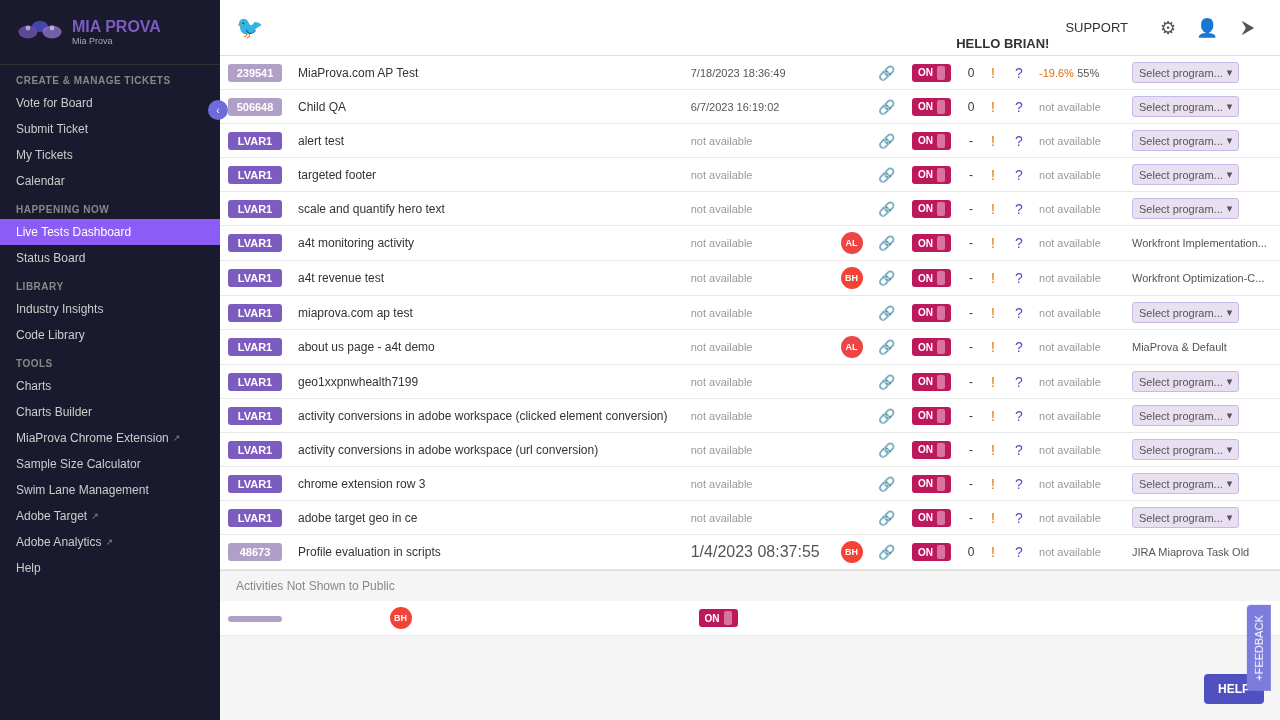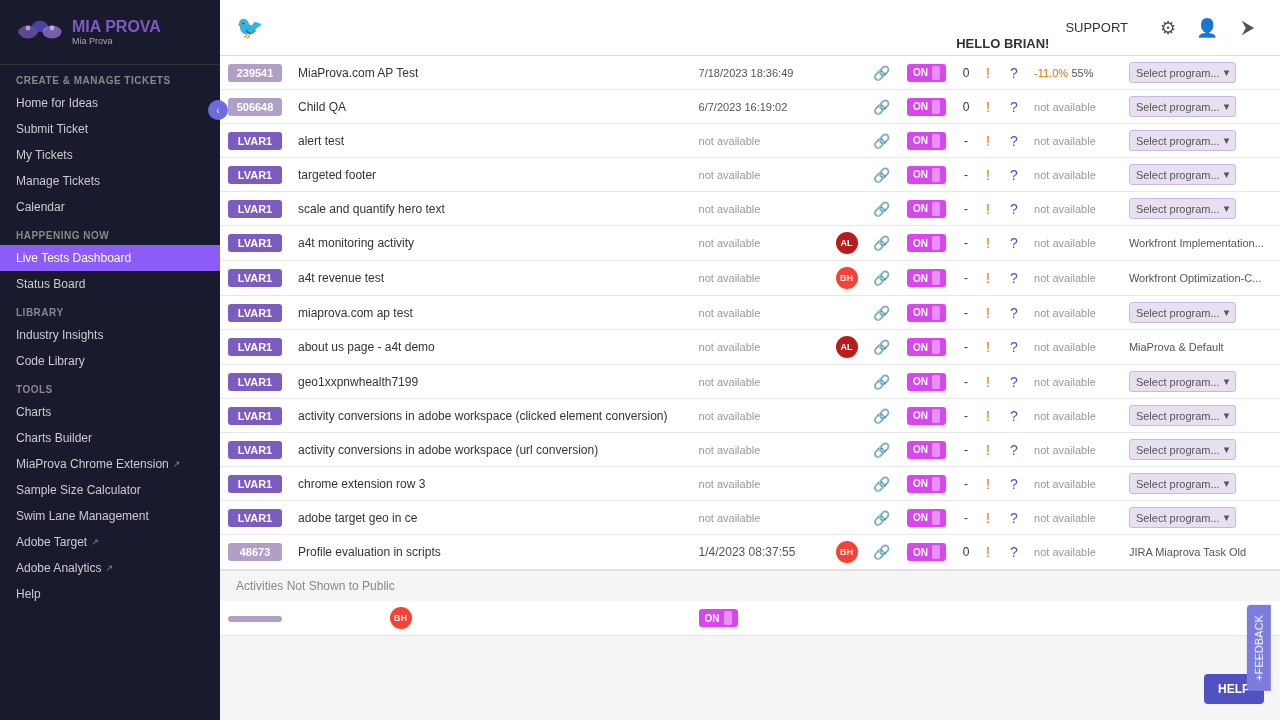--- a/index.html
+++ b/index.html
@@ -141,21 +141,21 @@
       min-width: 54px;
       text-align: center;
     }
     .badge-num {
       background: #b0a0c8;
     }
 
     .toggle-on {
       display: inline-flex;
       align-items: center;
-      background: #d946ef;
+      background: #be185d;
       color: #fff;
       font-size: 10px;
       font-weight: bold;
       border-radius: 3px;
       padding: 2px 6px;
       cursor: pointer;
     }
     .toggle-on .toggle-handle {
       width: 8px;
       height: 14px;
@@ -185,21 +185,21 @@
       width: 22px;
       height: 22px;
       border-radius: 50%;
       display: inline-flex;
       align-items: center;
       justify-content: center;
       font-size: 9px;
       font-weight: bold;
       color: #fff;
     }
-    .avatar-al { background: #b91c1c; }
+    .avatar-al { background: #ef4444; }
     .avatar-bh { background: #f44336; }
 
     .na-text { color: #999; font-size: 11px; }
     .num-cell { text-align: center; color: #555; }
 
     .not-shown-label {
       padding: 8px 16px;
       font-size: 12px;
       color: #888;
       background: #f5f5f5;
@@ -251,30 +251,27 @@
       <circle cx="45" cy="20" r="3" fill="#fff" opacity="0.5"></circle>
     </svg>
     <div>
       <span class="logo-text">MIA PROVA</span>
       <span class="logo-sub">Mia Prova</span>
     </div>
   </div>
 
   <div class="sidebar-section-label">CREATE &amp; MANAGE TICKETS</div>
   <div class="sidebar-item">
-      <span>Home for Ideas</span>
+      <span>Vote for Board</span>
     </div>
   <div class="sidebar-item">
       <span>Submit Ticket</span>
     </div>
   <div class="sidebar-item">
       <span>My Tickets</span>
-    </div>
-  <div class="sidebar-item">
-      <span>Manage Tickets</span>
     </div>
   <div class="sidebar-item">
       <span>Calendar</span>
     </div>
 
   <div class="sidebar-section-label">HAPPENING NOW</div>
   <div class="sidebar-item active">
       <span>Live Tests Dashboard</span>
     </div>
   <div class="sidebar-item">
@@ -350,21 +347,21 @@
     </td>
     <td class="num-cell" style="width:24px;">
       <span>0</span>
     </td>
     <td style="width:24px;">
       <span class="icon-warn">!</span>
     </td>
     <td style="width:24px;">
       <span class="icon-help">?</span>
     </td>
-    <td style="min-width:90px;"><span style="color:#e07000;font-size:11px;">-11.0%</span>&nbsp;<span style="font-size:11px;color:#555;">55%</span></td>
+    <td style="min-width:90px;"><span style="color:#e07000;font-size:11px;">-19.6%</span>&nbsp;<span style="font-size:11px;color:#555;">55%</span></td>
     <td style="min-width:120px;">
       <span class="program-select">Select program... <span>▾</span></span>
     </td>
   </tr>
           <tr>
     <td style="width:70px">
       <span class="badge" style="background:#b0a0c8;">506648</span>
     </td>
     <td style="min-width:250px; max-width:380px;">
       <span>Child QA</span>
@@ -739,21 +736,21 @@
       <span class="program-select">Select program... <span>▾</span></span>
     </td>
   </tr>
           <tr>
     <td style="width:70px">
       <span class="badge" style="background:#b0a0c8;">48673</span>
     </td>
     <td style="min-width:250px; max-width:380px;">
       <span>Profile evaluation in scripts</span>
     </td>
-    <td style="min-width:130px;"><span style="font-size:12px;color:#555;">1/4/2023 08:37:55</span></td>
+    <td style="min-width:130px;"><span style="font-size:16px;color:#555;">1/4/2023 08:37:55</span></td>
     <td style="width:30px;"><span class="avatar avatar-bh">BH</span></td>
     <td style="width:24px;">
       <span class="icon-link">🔗</span>
     </td>
     <td style="width:54px;">
       <span class="toggle-on">ON<span class="toggle-handle"></span></span>
     </td>
     <td class="num-cell" style="width:24px;">
       <span>0</span>
     </td>

